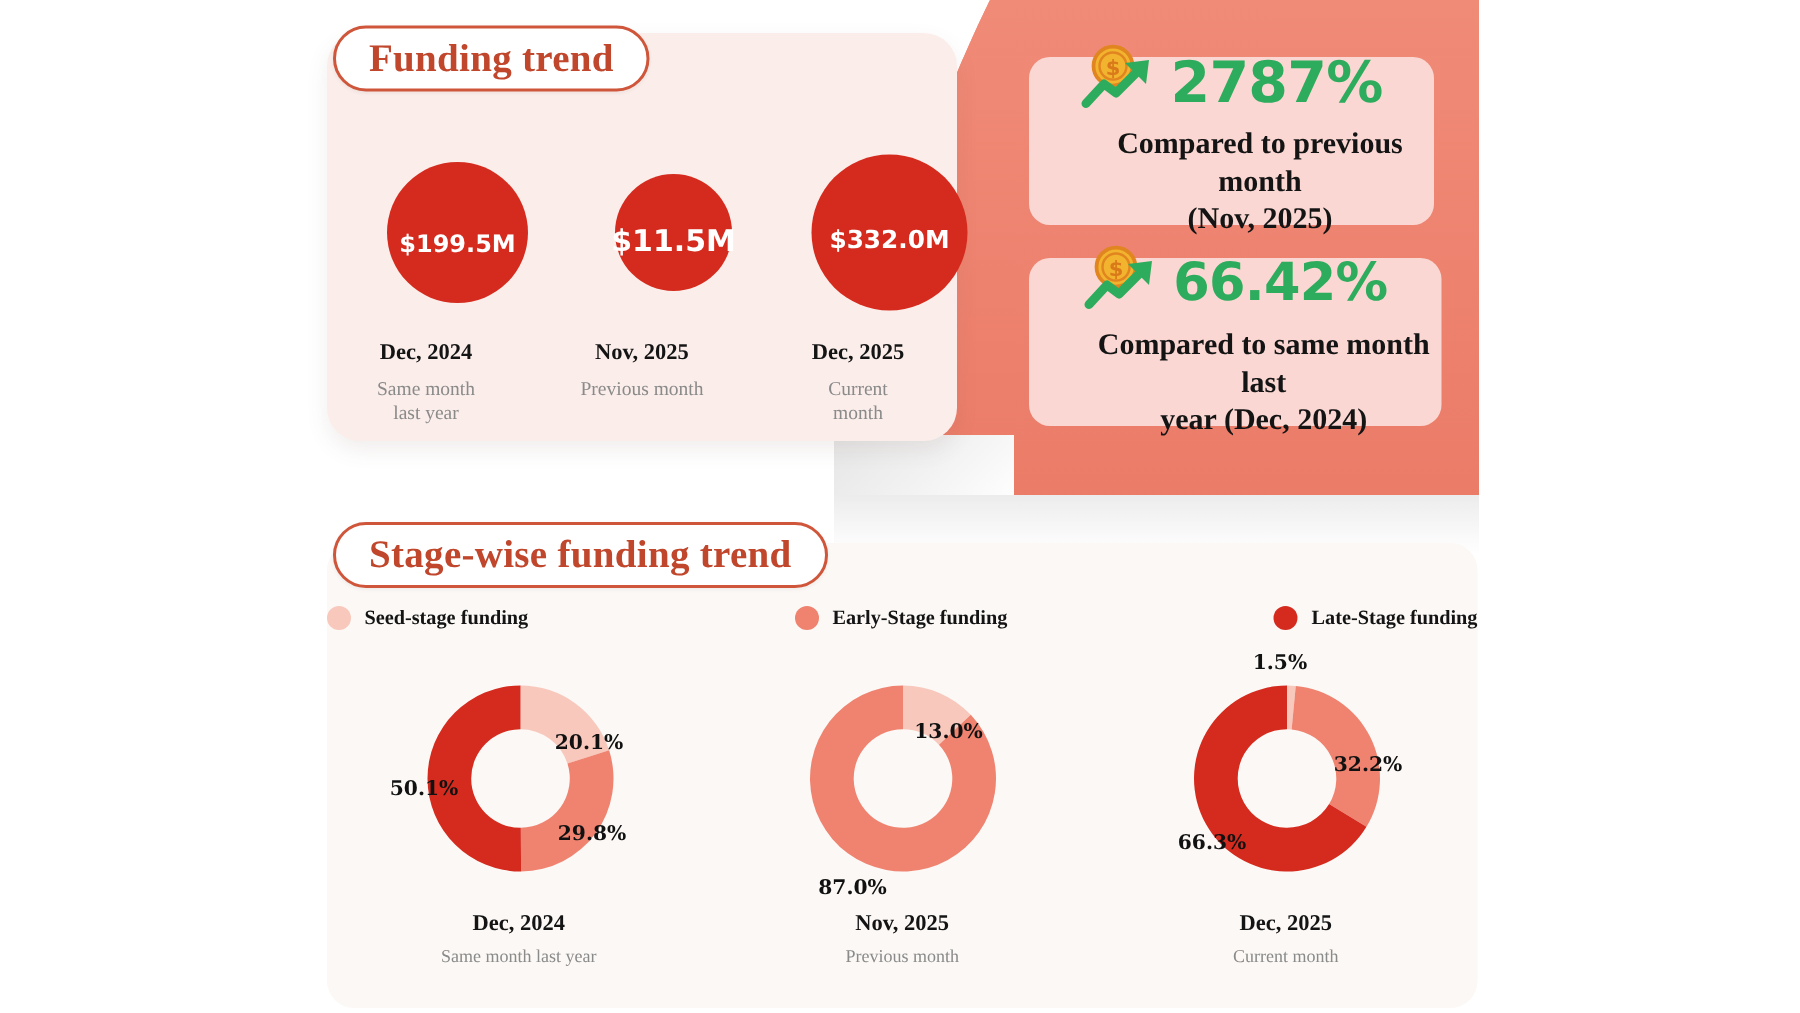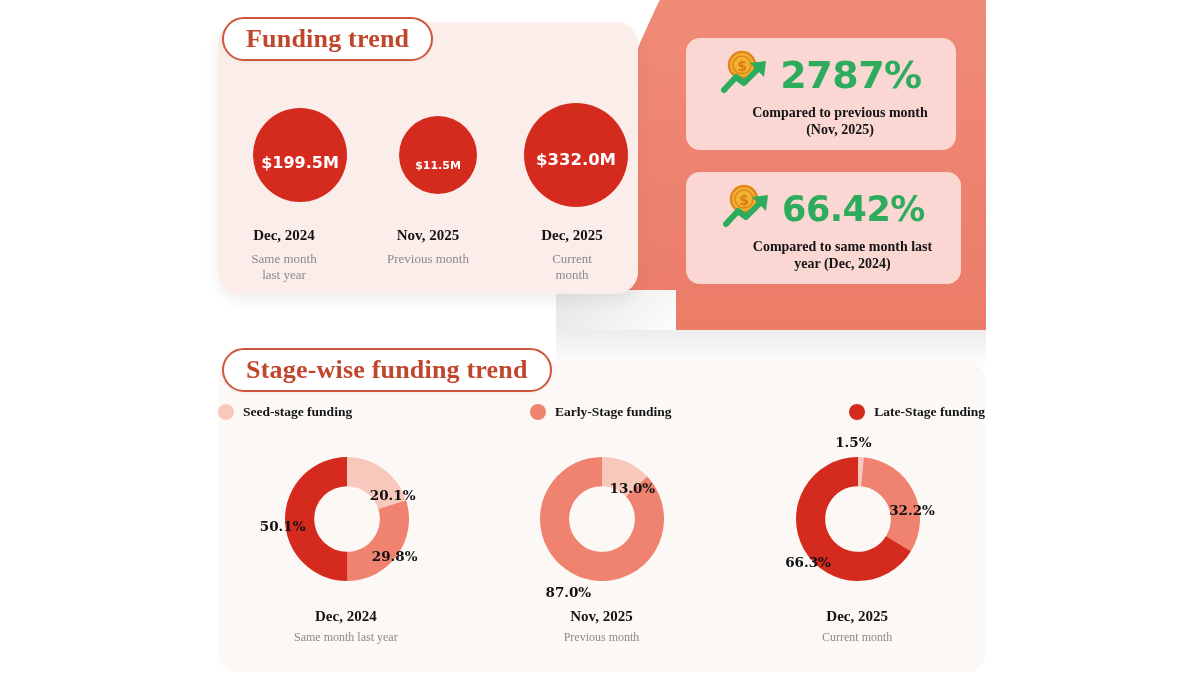--- a/index.html
+++ b/index.html
@@ -37,53 +37,53 @@
   .badge{
     position:absolute;height:40px;padding:0 22px;
     background:#ffffff;border:2px solid #cf563a;border-radius:22px;
     display:flex;align-items:center;justify-content:center;
     color:#c0462c;font-weight:bold;font-size:26px;letter-spacing:.2px;
     z-index:9;box-shadow:0 1px 3px rgba(0,0,0,.06);
   }
   #badge-funding{left:222px;top:17px;}
   #badge-stage{left:222px;top:348px;}
 
-  .bubbles{position:absolute;left:10px;top:60px;width:420px;height:145px;
-           display:flex;align-items:center;justify-content:center;gap:16px;}
+  .bubbles{position:absolute;left:16px;top:60px;width:420px;height:145px;
+           display:flex;align-items:center;justify-content:flex-end;gap:22px;}
   .bubble-col{display:flex;flex-direction:column;align-items:center;width:122px;}
   .bubble{
     border-radius:50%;background:#d52b1e;color:#ffffff;
     display:flex;align-items:flex-end;justify-content:center;
     font-family:"DejaVu Sans", sans-serif;font-weight:bold;
     box-sizing:border-box;
   }
   .bubble span{display:block;}
   #bubble-0{width:94px;height:94px;font-size:16px;padding-bottom:30px;}
-  #bubble-1{width:78px;height:78px;font-size:11px;padding-bottom:22px;}
+  #bubble-1{width:78px;height:78px;font-size:20px;padding-bottom:22px;}
   #bubble-2{width:104px;height:104px;font-size:16.5px;padding-bottom:38px;}
 
   .bub-meta{position:absolute;left:0;top:205px;width:420px;height:70px;
             display:flex;justify-content:center;gap:22px;}
   .bub-meta .col{width:122px;text-align:center;}
   .bub-month{font-size:15px;font-weight:bold;color:#141414;}
   .bub-sub{font-size:13px;color:#8a8a8a;margin-top:7px;line-height:1.25;}
 
   
   .stat-card{
     position:absolute;background:#fad7d2;border-radius:14px;
     display:flex;flex-direction:column;align-items:center;justify-content:center;
     z-index:6;
   }
   #stat-0{left:686px;top:38px;width:270px;height:112px;}
   #stat-1{left:686px;top:172px;width:275px;height:112px;}
   .stat-row{display:flex;align-items:center;gap:6px;}
   .stat-val{font-family:"DejaVu Sans", sans-serif;font-weight:bold;
             font-size:38px;color:#2eac5d;letter-spacing:-.5px;}
   #stat-1 .stat-val{font-size:35px;}
-  .stat-cap{margin-top:4px;text-align:center;font-size:14px;font-weight:bold;
+  .stat-cap{margin-top:4px;text-align:center;font-size:20px;font-weight:bold;
             color:#141414;line-height:1.25;margin-left:38px;}
 
   
   .panel-bottom{
     position:absolute;left:218px;top:362px;width:767px;height:310px;
     background:#fbf8f5;border-radius:18px;z-index:4;
   }
   .legend{position:absolute;left:0;top:42px;width:767px;
           display:flex;justify-content:space-between;gap:34px;}
   .legend-item{display:flex;align-items:center;gap:9px;}

